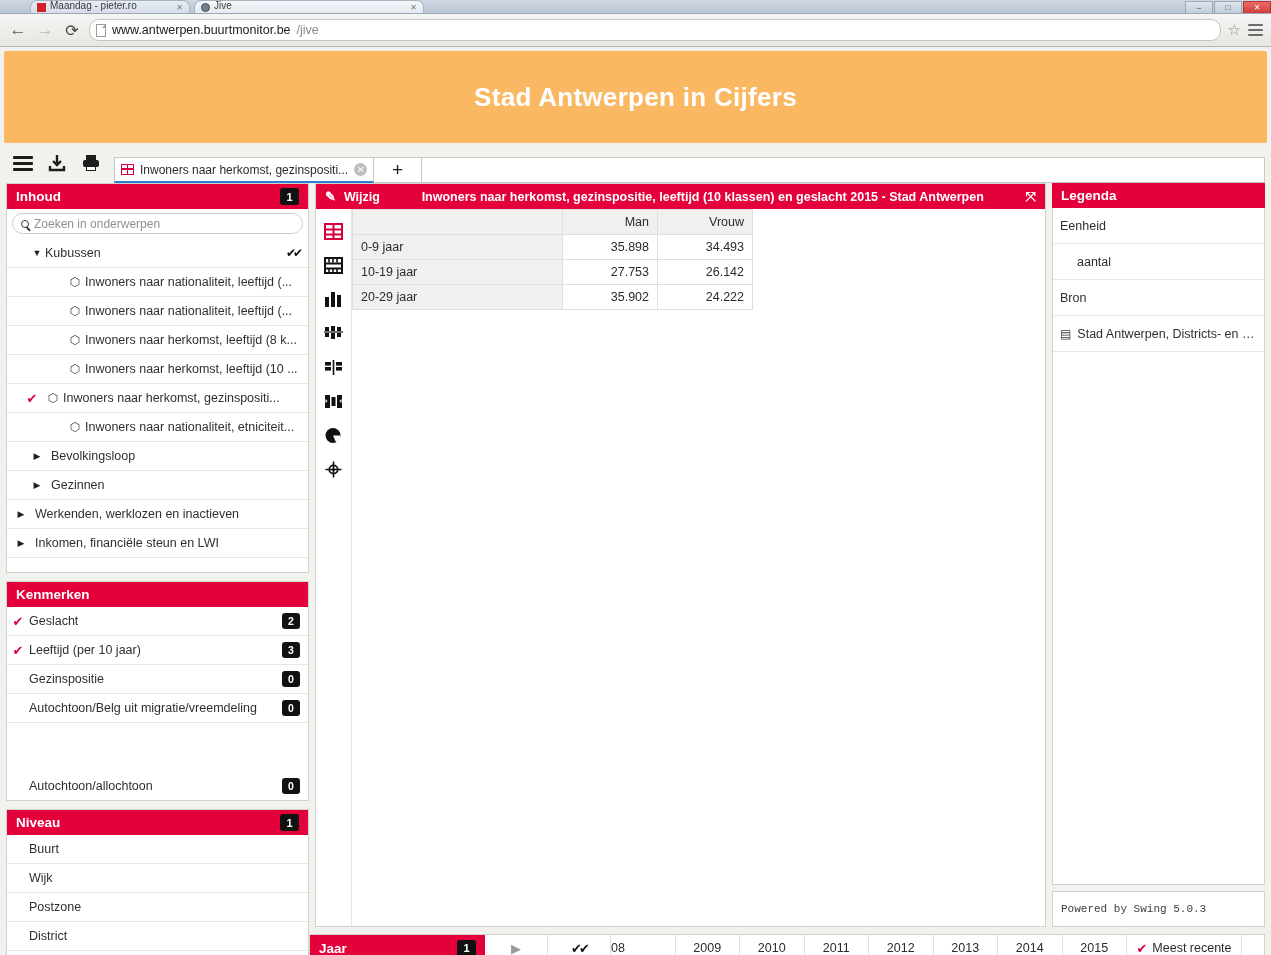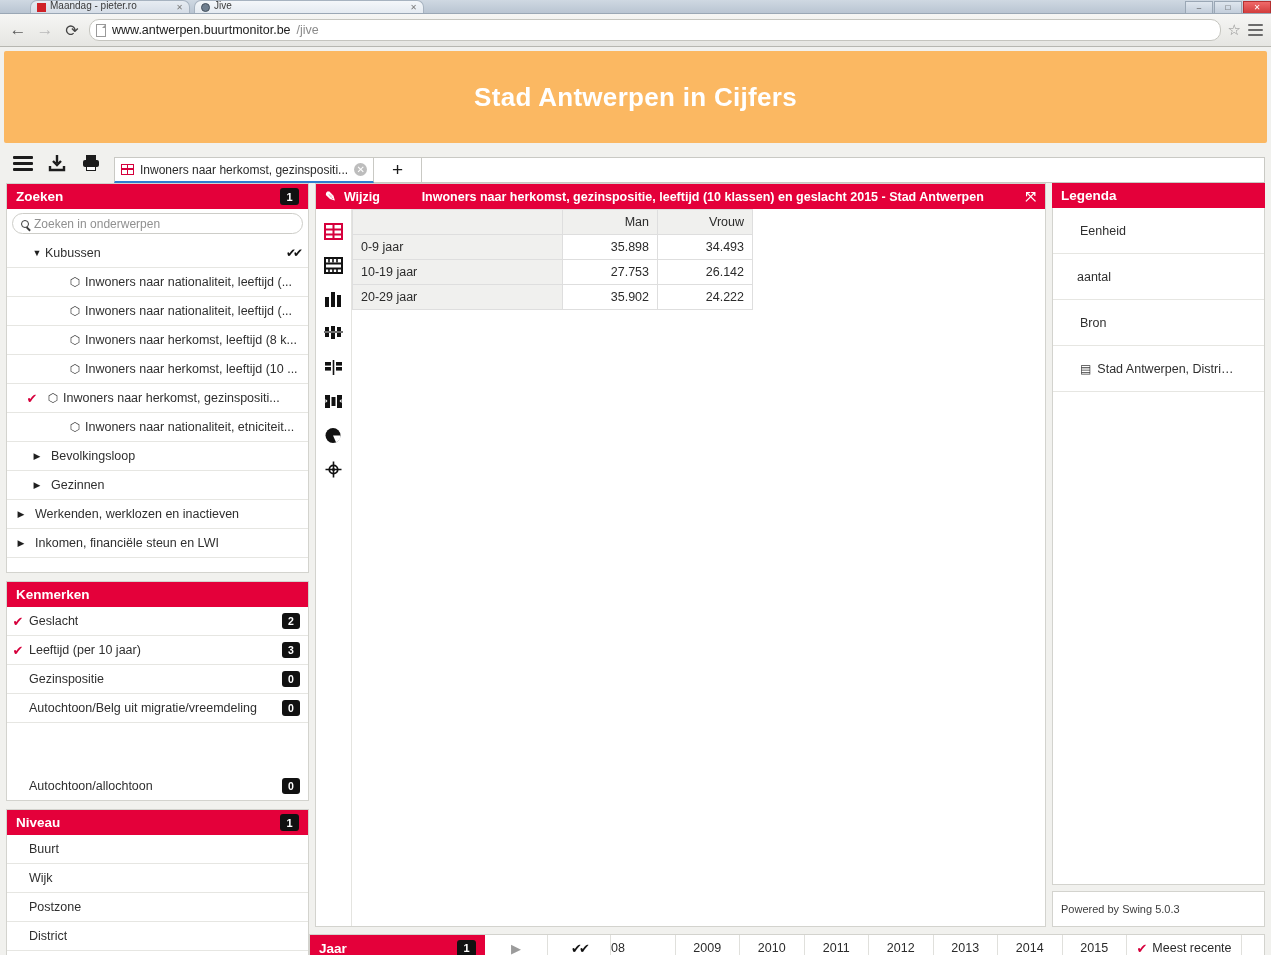--- a/index.html
+++ b/index.html
@@ -217,29 +217,29 @@
     border: 1px solid #dedede; height: 25px; padding: 0 8px;
   }
   table.datagrid th.corner { background: #f0f0ee; width: 210px; }
   table.datagrid th.colh { background: #f0f0ee; text-align: right; font-weight: normal; width: 95px; }
   table.datagrid td.rowh { background: #f0f0ee; text-align: left; }
   table.datagrid td.val { background: #fff; text-align: right; }
 
   
   .legend { width: 213px; flex: 0 0 213px; display: flex; flex-direction: column; }
   .legend-inner { flex: 1 1 auto; background: #fff; border: 1px solid #d3d3ce; border-top: none; }
-  .lrow { height: 46px; display: flex; align-items: center; padding: 0 27px;
+  .lrow { height: 36px; display: flex; align-items: center; padding: 0 7px;
           border-bottom: 1px solid #e6e6e2; font-size: 12.5px; color: #2f2f2f; }
   .lrow.sub { padding-left: 24px; }
   .lrow .lbl { overflow: hidden; text-overflow: ellipsis; white-space: nowrap; }
   .bookico { margin-right: 6px; font-size: 12px; color: #3a3a3a; }
   .powered {
     height: 25px; margin-top: 6px; background: #fff; border: 1px solid #d3d3ce;
     display: flex; align-items: center; padding: 17px 8px;
-    font-size: 11px; color: #3c3c3c;
+    font-size: 11px; color: #3c3c3c; font-family: Liberation Mono, monospace;
   }
 
   
   .yearbar { display: flex; height: 28px; margin: 7px 2px 0 2px; }
   .yearbar-left {
     width: 303px; flex: 0 0 303px;
   }
   .yearbar-strip { flex: 1 1 auto; display: flex; overflow: hidden; border: 1px solid #d3d3ce; background: #fff; }
   .year-head {
     width: 175px; flex: 0 0 175px; background: #e4003a; color: #fff;
@@ -336,21 +336,21 @@
     <div class="addtab">+</div>
     <div class="tabfill"></div>
   </div>
 
   <div class="workspace">
 
     <div class="sidebar">
 
       <div class="panel">
         <div class="panel-head">
-          <span>Zoeken</span>
+          <span>Inhoud</span>
           <span class="badge">1</span>
         </div>
         <div class="searchrow">
           <div class="searchbox">
             <span class="mag"></span>
             <span>Zoeken in onderwerpen</span>
           </div>
         </div>
         <div>
           <div class="trow">

